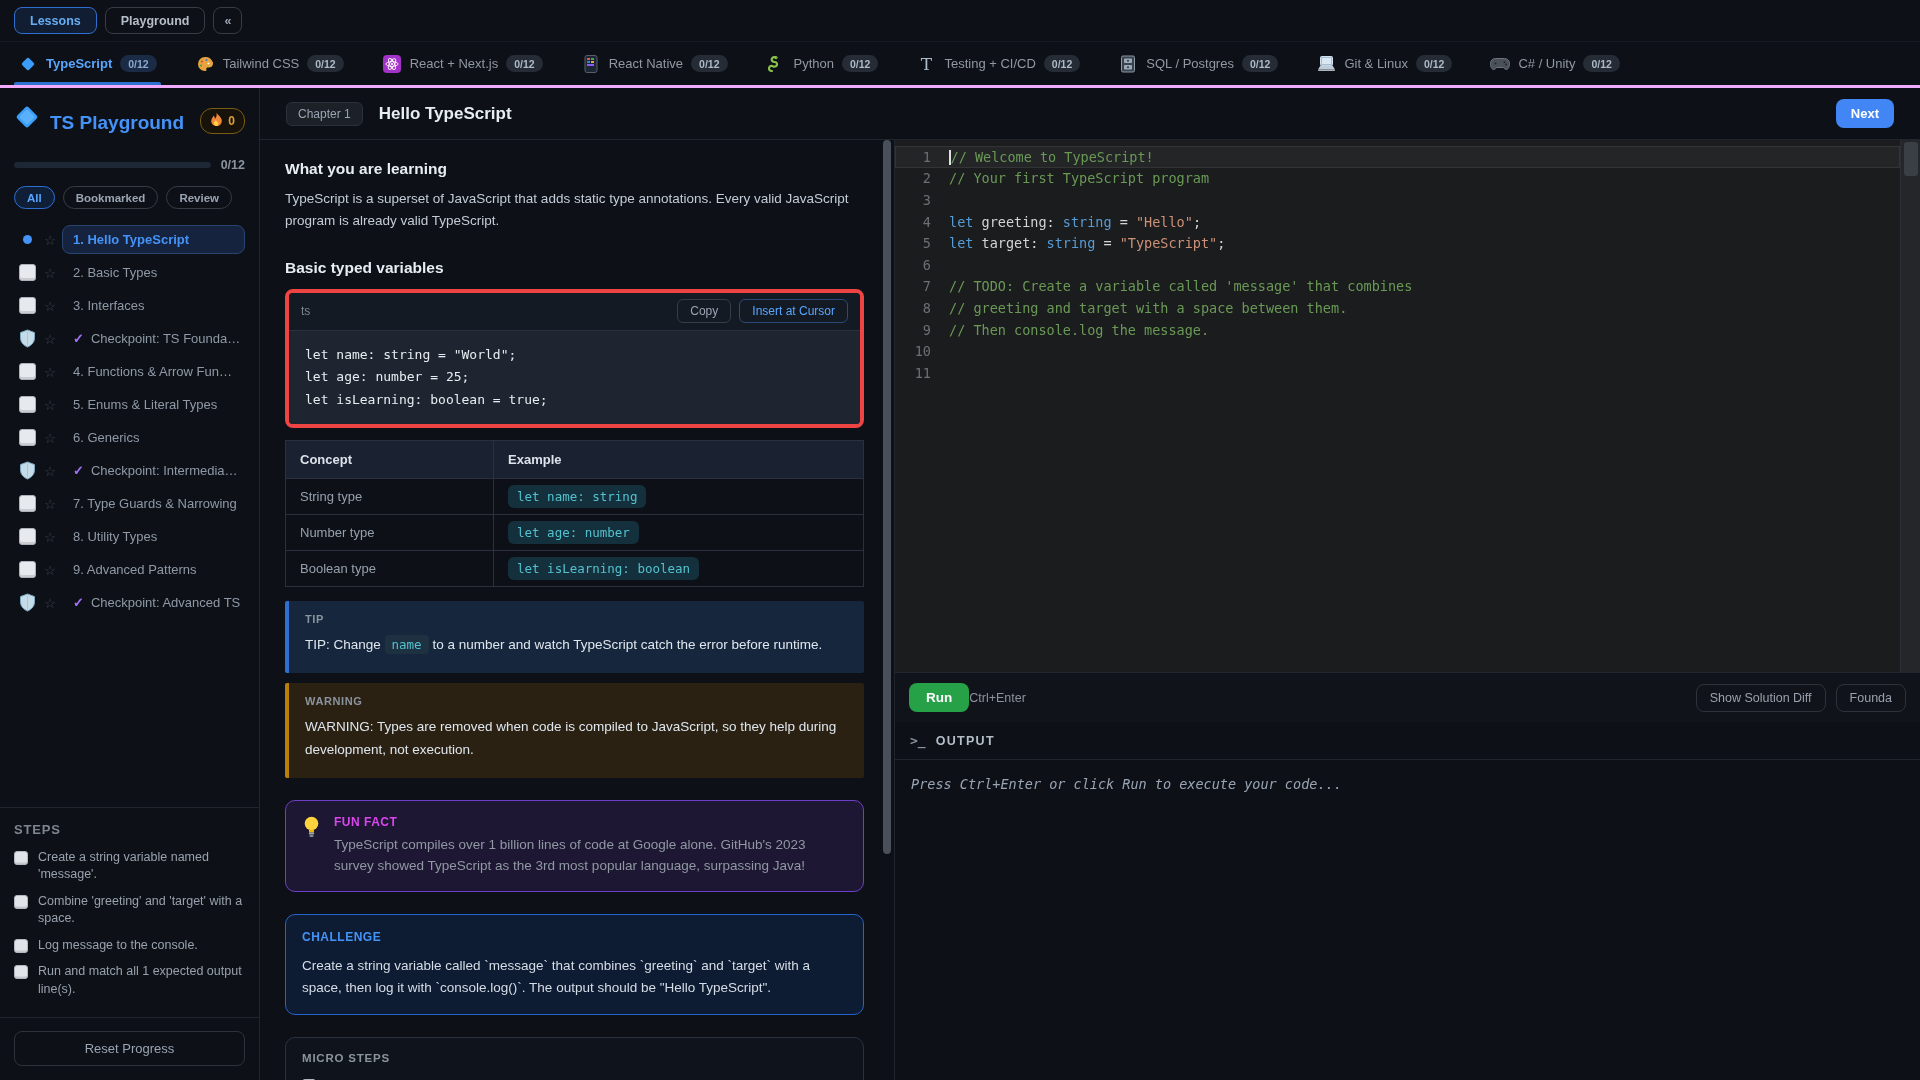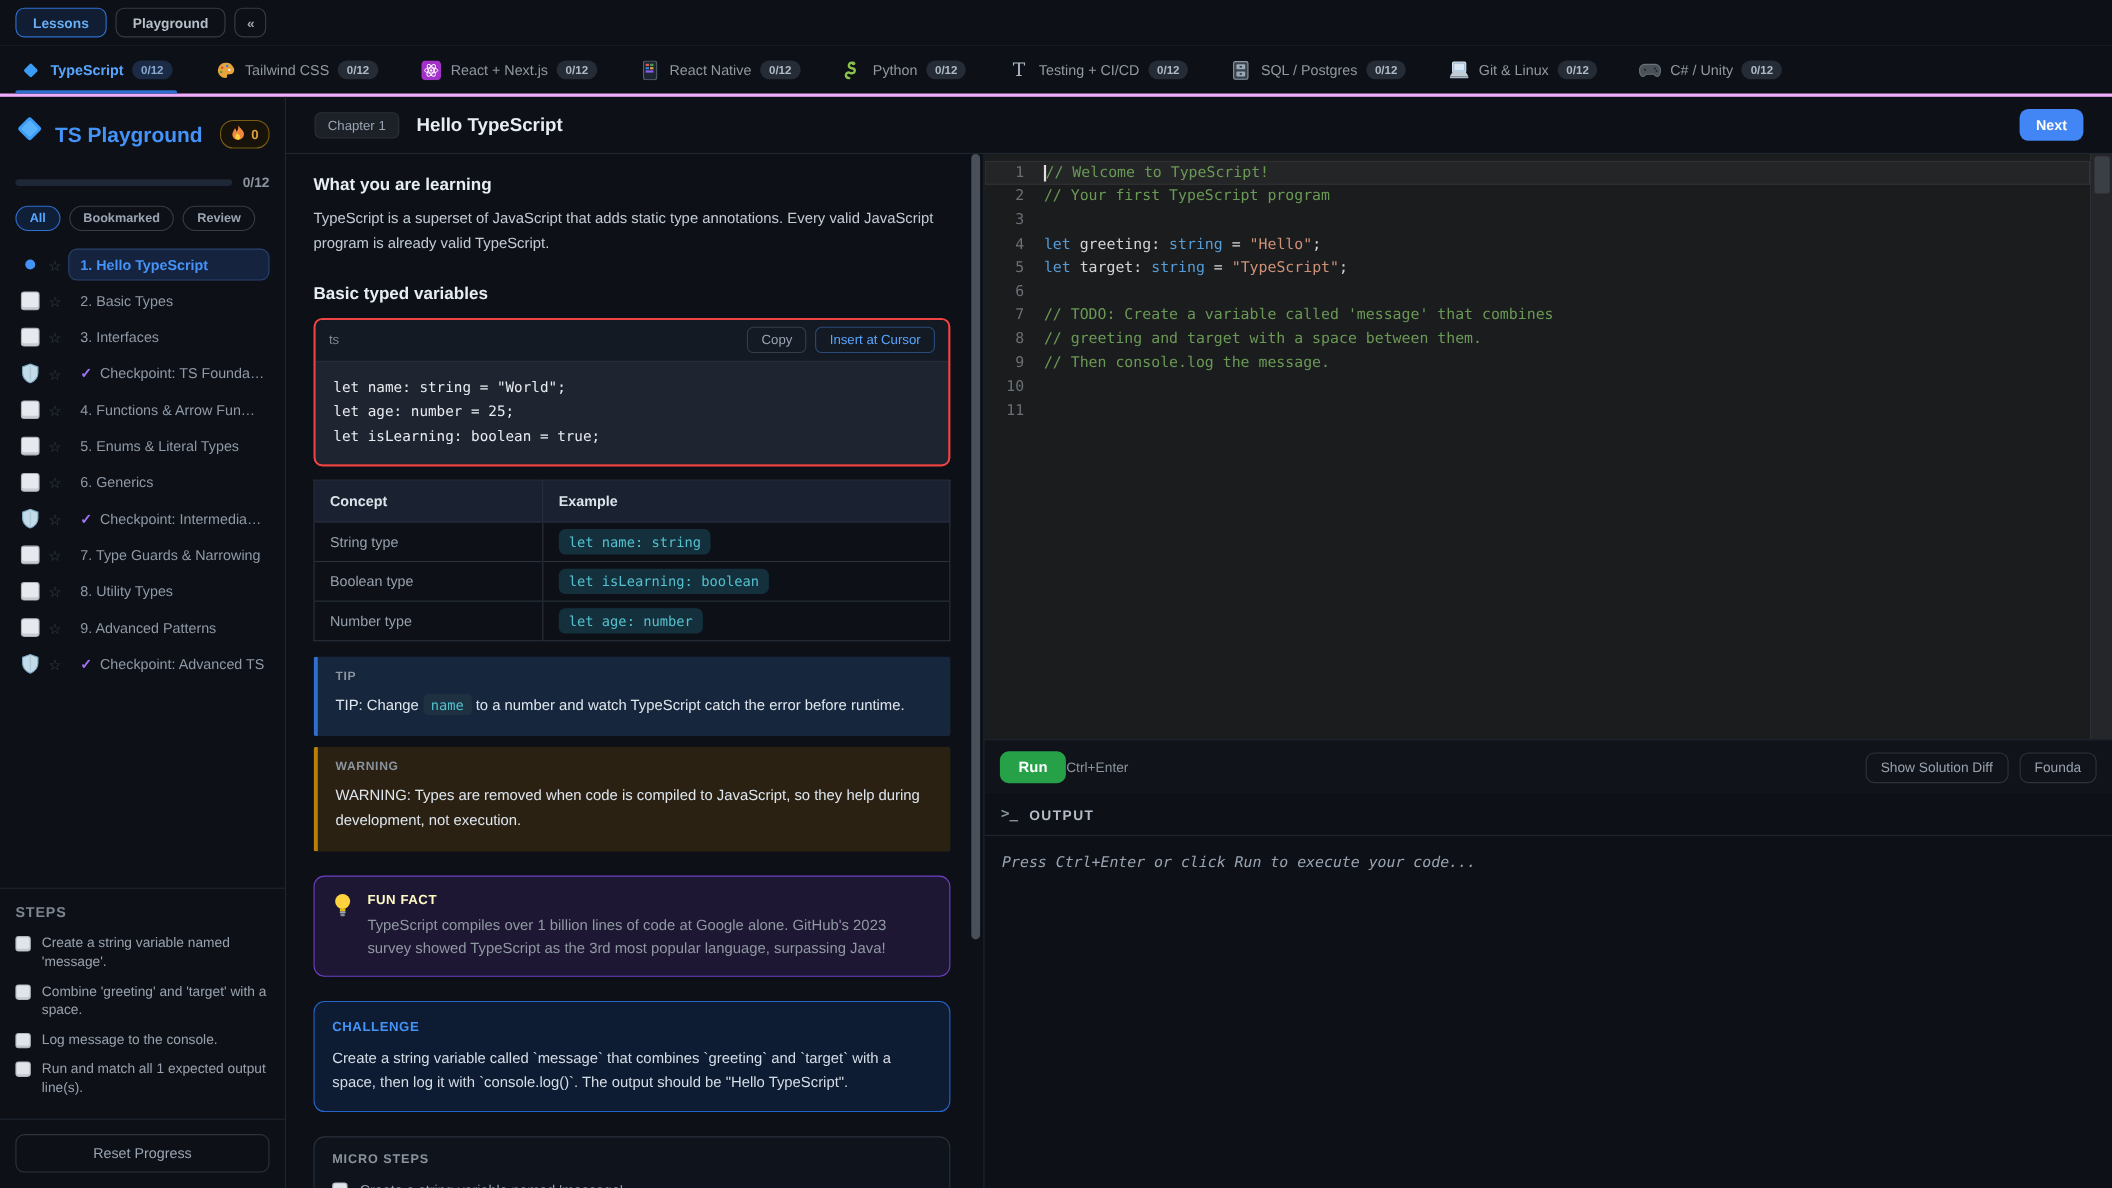--- a/index.html
+++ b/index.html
@@ -85,21 +85,21 @@
   .workspace { flex:1; display:flex; min-height:0; }
 
   
   .content-col { width:635px; min-width:635px; position:relative; border-right:1px solid #1f2630;
     overflow:hidden; }
   .content-inner { padding:20px 30px 0 25px; }
   .sec-title { color:#e6edf3; font-size:15.5px; font-weight:700; }
   .sec-body { margin-top:10px; color:#c3ccd6; font-size:13.5px; line-height:1.65; }
   .mt26 { margin-top:26px; }
 
-  .code-block { margin-top:12px; border:2px solid #ef4444; border-radius:8px; overflow:hidden; }
+  .code-block { margin-top:12px; border:4px solid #ef4444; border-radius:8px; overflow:hidden; }
   .code-head { height:38px; background:#141a23; border-bottom:1px solid #2a313c; display:flex;
     align-items:center; padding:0 12px; }
   .code-lang { color:#7d8590; font-size:12px; }
   .code-head-btns { margin-left:auto; display:flex; gap:8px; }
   .mini-btn { height:24px; padding:0 12px; border-radius:6px; border:1px solid #363d45;
     background:transparent; color:#9aa4b2; font-size:12px; cursor:pointer; }
   .mini-btn.blue { border-color:#2b4a77; color:#58a6ff; }
   .code-body { background:#1f2530; padding:13px 16px; font-family:"DejaVu Sans Mono",monospace;
     font-size:13px; line-height:22.5px; color:#e8ecf1; white-space:pre; }
 
@@ -113,21 +113,21 @@
   .code-chip.inline { padding:2px 7px; background:#1d3141; border-radius:4px; }
 
   .callout { margin-top:14px; padding:12px 16px 16px; border-radius:2px; }
   .callout.tip { background:#16263d; border-left:4px solid #2e6fd0; }
   .callout.warning { margin-top:10px; background:#2a2113; border-left:4px solid #b78109; }
   .callout-label { font-size:11px; font-weight:700; color:#8b949e; letter-spacing:.6px; }
   .callout-body { margin-top:9px; color:#dfe6ee; font-size:13.5px; line-height:1.7; }
 
   .factbox { margin-top:22px; border:1px solid #6e40c9; border-radius:10px; background:#1e1733;
     padding:14px 16px; display:flex; gap:13px; }
-  .fact-label { color:#fef9c3; font-size:12px; font-weight:700; letter-spacing:.5px; }
+  .fact-label { color:#d946ef; font-size:12px; font-weight:700; letter-spacing:.5px; }
   .fact-body { margin-top:6px; color:#8f98a3; font-size:13.5px; line-height:1.55; }
 
   .challengebox { margin-top:22px; border:1px solid #2563c9; border-radius:10px; background:#0e1c33;
     padding:15px 16px; }
   .challenge-label { color:#4493f8; font-size:12px; font-weight:700; letter-spacing:.5px; }
   .challenge-body { margin-top:11px; color:#d5dde6; font-size:13.5px; line-height:1.65; }
 
   .microbox { margin-top:22px; border:1px solid #2a313c; border-radius:10px; background:#0f141c;
     padding:14px 16px 18px; }
   .micro-label { color:#8b949e; font-size:11.5px; font-weight:700; letter-spacing:.8px; }
@@ -470,26 +470,26 @@
               <th>Concept</th>
               <th>Example</th>
             </tr>
               </thead>
             <tbody id="concept-rows">
                 <tr>
                   <td>String type</td>
                   <td><span class="code-chip">let name: string</span></td>
                 </tr>
                 <tr>
+                  <td>Number type</td>
+                  <td><span class="code-chip">let age: number</span></td>
+                </tr>
+                <tr>
                   <td>Boolean type</td>
                   <td><span class="code-chip">let isLearning: boolean</span></td>
-                </tr>
-                <tr>
-                  <td>Number type</td>
-                  <td><span class="code-chip">let age: number</span></td>
                 </tr>
               </tbody>
           </table>
 
           <div class="callout tip">
             <div class="callout-label">TIP</div>
             <div class="callout-body">
               <span>TIP: Change </span><span class="code-chip inline">name</span><span> to a number and watch TypeScript catch the error before runtime.</span>
             </div>
           </div>

